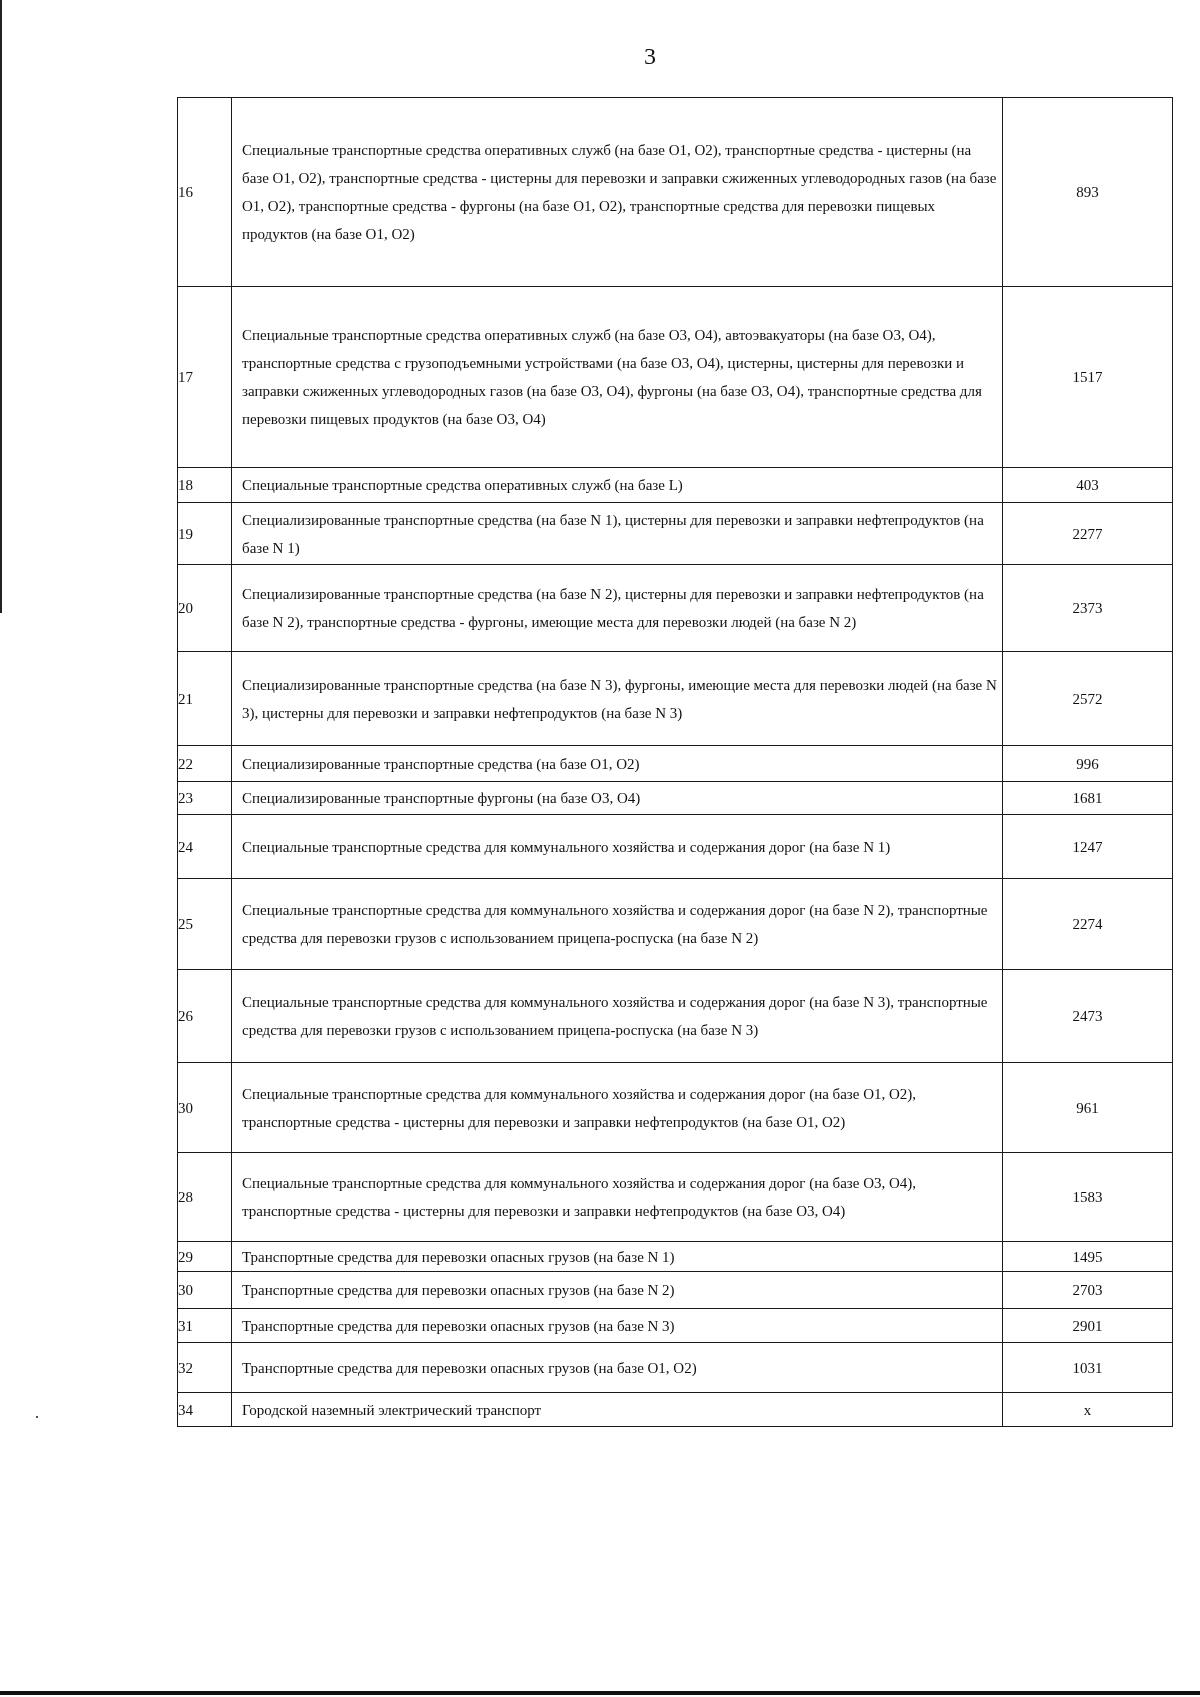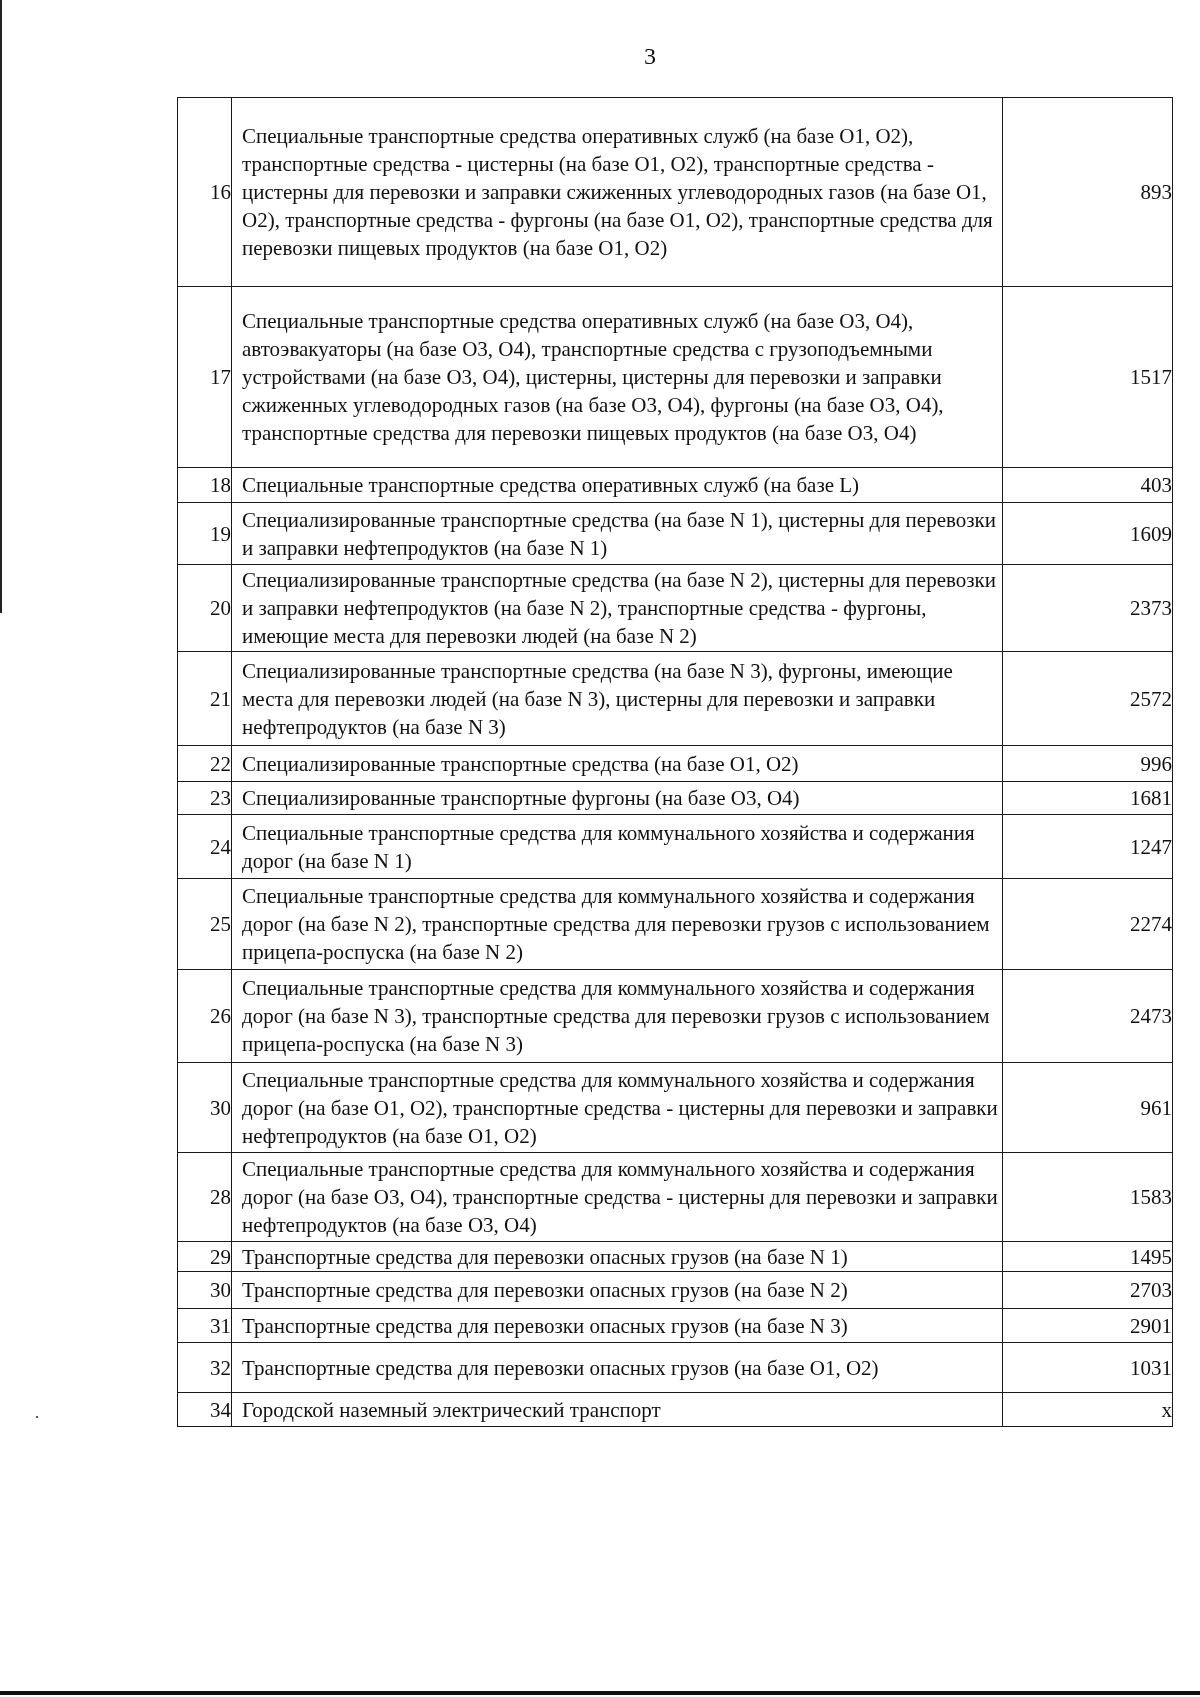--- a/index.html
+++ b/index.html
@@ -18,26 +18,26 @@
   .dot { position: absolute; left: 36px; top: 1416px; width: 2px; height: 2px; background: #555; }
   .bottom-rule {
     position: absolute; left: 0; top: 1691px; width: 1200px; height: 4px; background: #111;
   }
   table.main {
     position: absolute; left: 177px; top: 97px; width: 980px;
     border-collapse: collapse; table-layout: fixed;
   }
   table.main td {
     border: 1.5px solid #1a1a1a;
-    font-size: 21px; line-height: 28px;
+    font-size: 15px; line-height: 28px;
     vertical-align: middle; padding: 0;
   }
-  td.num { width: 53px; text-align: right; }
+  td.num { width: 53px; text-align: left; }
   td.desc { width: 756px; padding: 0 4px 0 10px !important; text-align: left; }
-  td.val { width: 169px; text-align: right; }
+  td.val { width: 169px; text-align: center; }
 </style>
 </head>
 <body>
 
 <div class="left-rule"></div>
 <div class="page-num">3</div>
 
 <table class="main">
   <tbody id="tbody">
 
@@ -52,21 +52,21 @@
         <td class="val">1517</td>
       </tr>
       <tr style="height: 35px;">
         <td class="num">18</td>
         <td class="desc">Специальные транспортные средства оперативных служб (на базе L)</td>
         <td class="val">403</td>
       </tr>
       <tr style="height: 62px;">
         <td class="num">19</td>
         <td class="desc">Специализированные транспортные средства (на базе N 1), цистерны для перевозки и заправки нефтепродуктов (на базе N 1)</td>
-        <td class="val">1609</td>
+        <td class="val">2277</td>
       </tr>
       <tr style="height: 87px;">
         <td class="num">20</td>
         <td class="desc">Специализированные транспортные средства (на базе N 2), цистерны для перевозки и заправки нефтепродуктов (на базе N 2), транспортные средства - фургоны, имеющие места для перевозки людей (на базе N 2)</td>
         <td class="val">2373</td>
       </tr>
       <tr style="height: 94px;">
         <td class="num">21</td>
         <td class="desc">Специализированные транспортные средства (на базе N 3), фургоны, имеющие места для перевозки людей (на базе N 3), цистерны для перевозки и заправки нефтепродуктов (на базе N 3)</td>
         <td class="val">2572</td>

